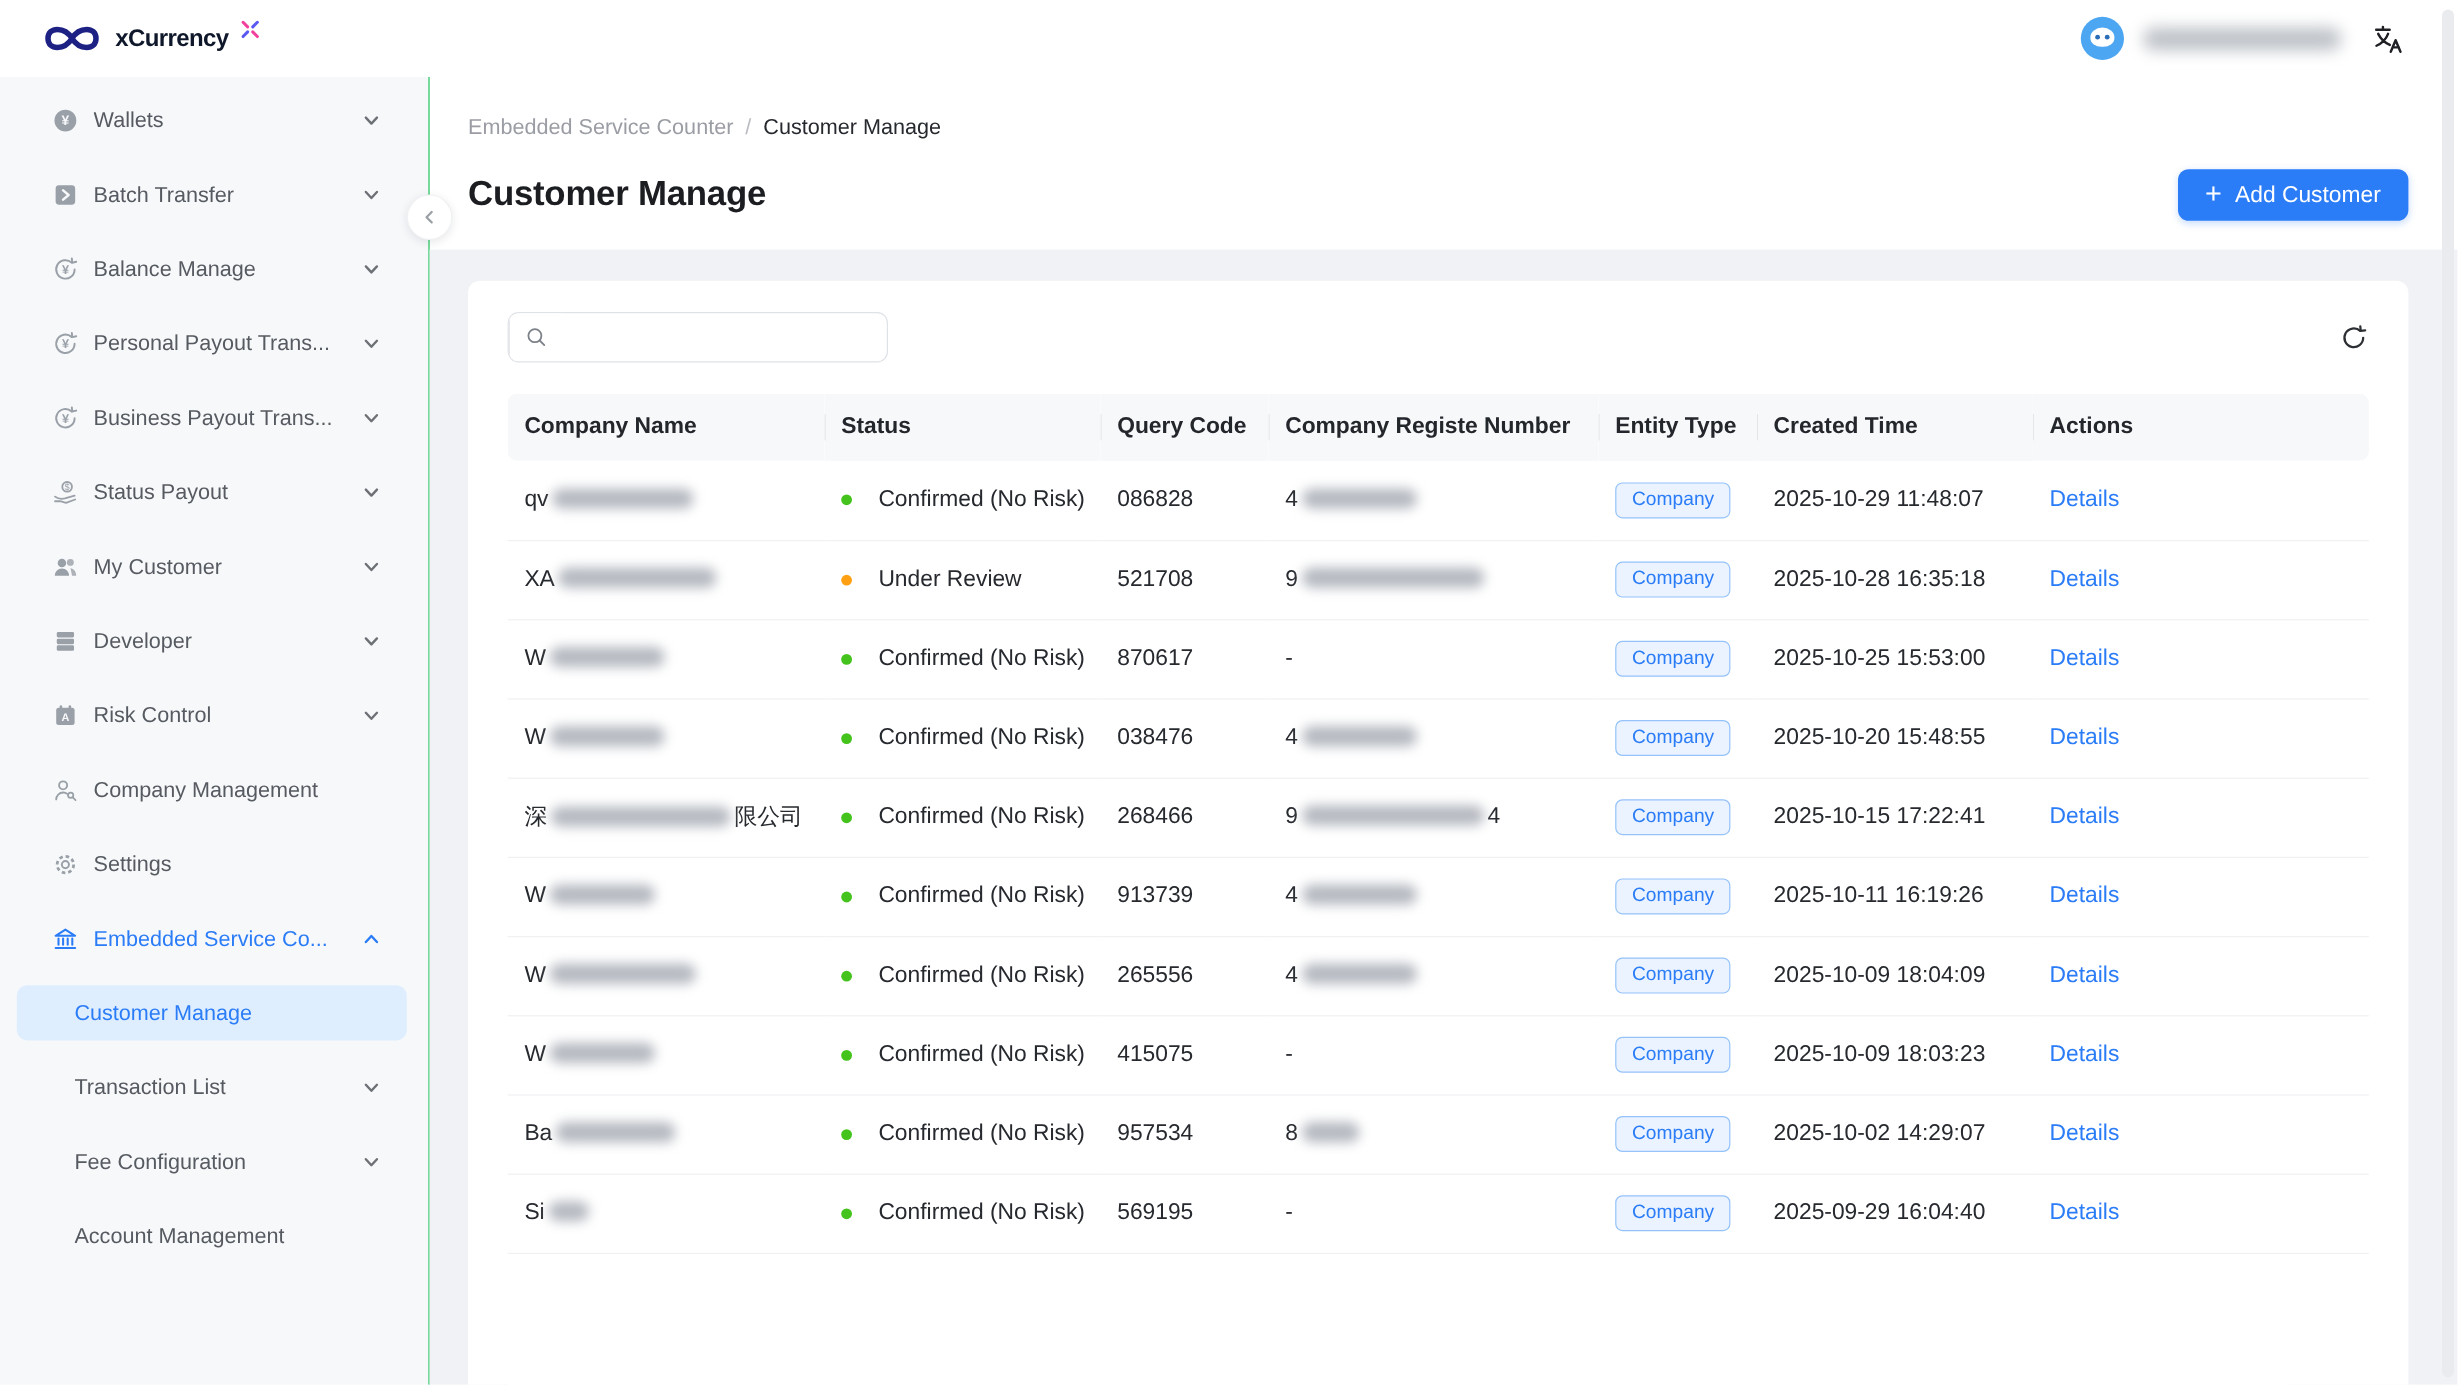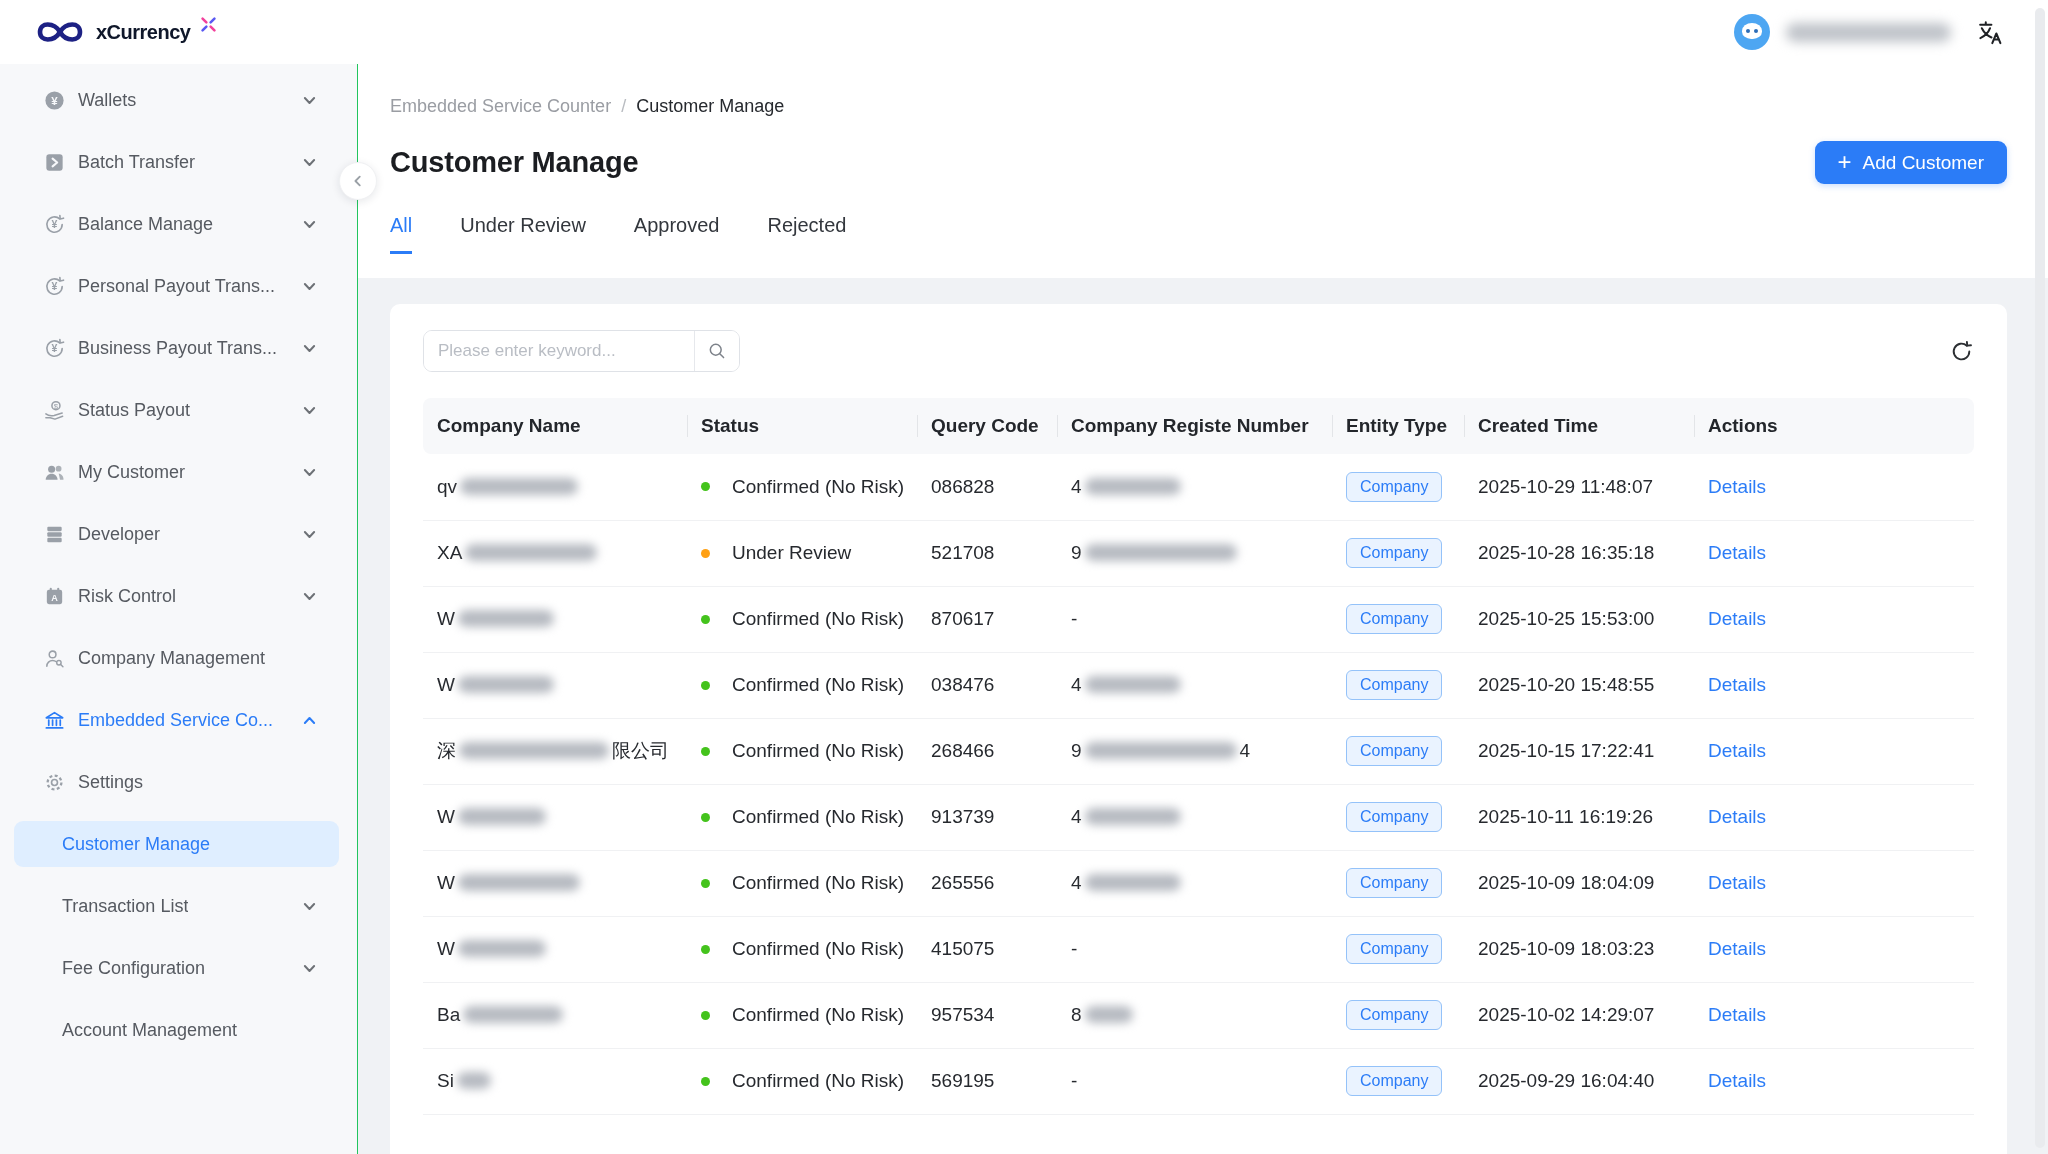--- a/index.html
+++ b/index.html
@@ -312,44 +312,44 @@
     <div class="pill">
       <span class="nav-icon">
               <svg>
                 <use href="#i-person-key"></use>
               </svg>
             </span>
       <span class="nav-label">Company Management</span>
 
     </div>
   </div>
+        <div class="nav-row">
+    <div class="pill">
+      <span class="nav-icon">
+              <svg>
+                <use href="#i-gear"></use>
+              </svg>
+            </span>
+      <span class="nav-label">Settings</span>
+
+    </div>
+  </div>
         <div class="nav-row active-parent">
     <div class="pill">
       <span class="nav-icon">
               <svg>
                 <use href="#i-bank"></use>
               </svg>
             </span>
       <span class="nav-label">Embedded Service Co...</span>
       <span class="chev up">
               <svg>
                 <use href="#i-chevron"></use>
               </svg>
             </span>
-    </div>
-  </div>
-        <div class="nav-row">
-    <div class="pill">
-      <span class="nav-icon">
-              <svg>
-                <use href="#i-gear"></use>
-              </svg>
-            </span>
-      <span class="nav-label">Settings</span>
-
     </div>
   </div>
         <div class="nav-row sub active">
     <div class="pill">
 
       <span class="nav-label">Customer Manage</span>
 
     </div>
   </div>
         <div class="nav-row sub">
@@ -398,32 +398,25 @@
     </div>
 
     <div class="title-row">
       <h1>Customer Manage</h1>
       <button class="add-btn">
         <span class="plus">+</span>
         <span>Add Customer</span>
       </button>
     </div>
 
-    <div class="tabs">
-        <div class="tab active">All</div>
-        <div class="tab">Under Review</div>
-        <div class="tab">Approved</div>
-        <div class="tab">Rejected</div>
-      </div>
 
     <section class="page-body">
       <div class="card">
         <div class="toolbar">
           <div class="search-group">
-            <input placeholder="Please enter keyword..." style="">
             <button class="search-btn">
               <svg width="20" height="20" viewBox="0 0 24 24">
                 <circle cx="10.5" cy="10.5" r="6.5" fill="none" stroke="currentColor" stroke-width="1.8"></circle>
                 <path d="M15.3 15.3l4.6 4.6" stroke="currentColor" stroke-width="1.8" stroke-linecap="round"></path>
               </svg>
             </button>
           </div>
           <button class="refresh-btn">
             <svg width="25" height="25" viewBox="0 0 24 24">
               <path d="M19.5 12a7.5 7.5 0 1 1-2.4-5.5" fill="none" stroke="currentColor" stroke-width="1.8" stroke-linecap="round"></path>

